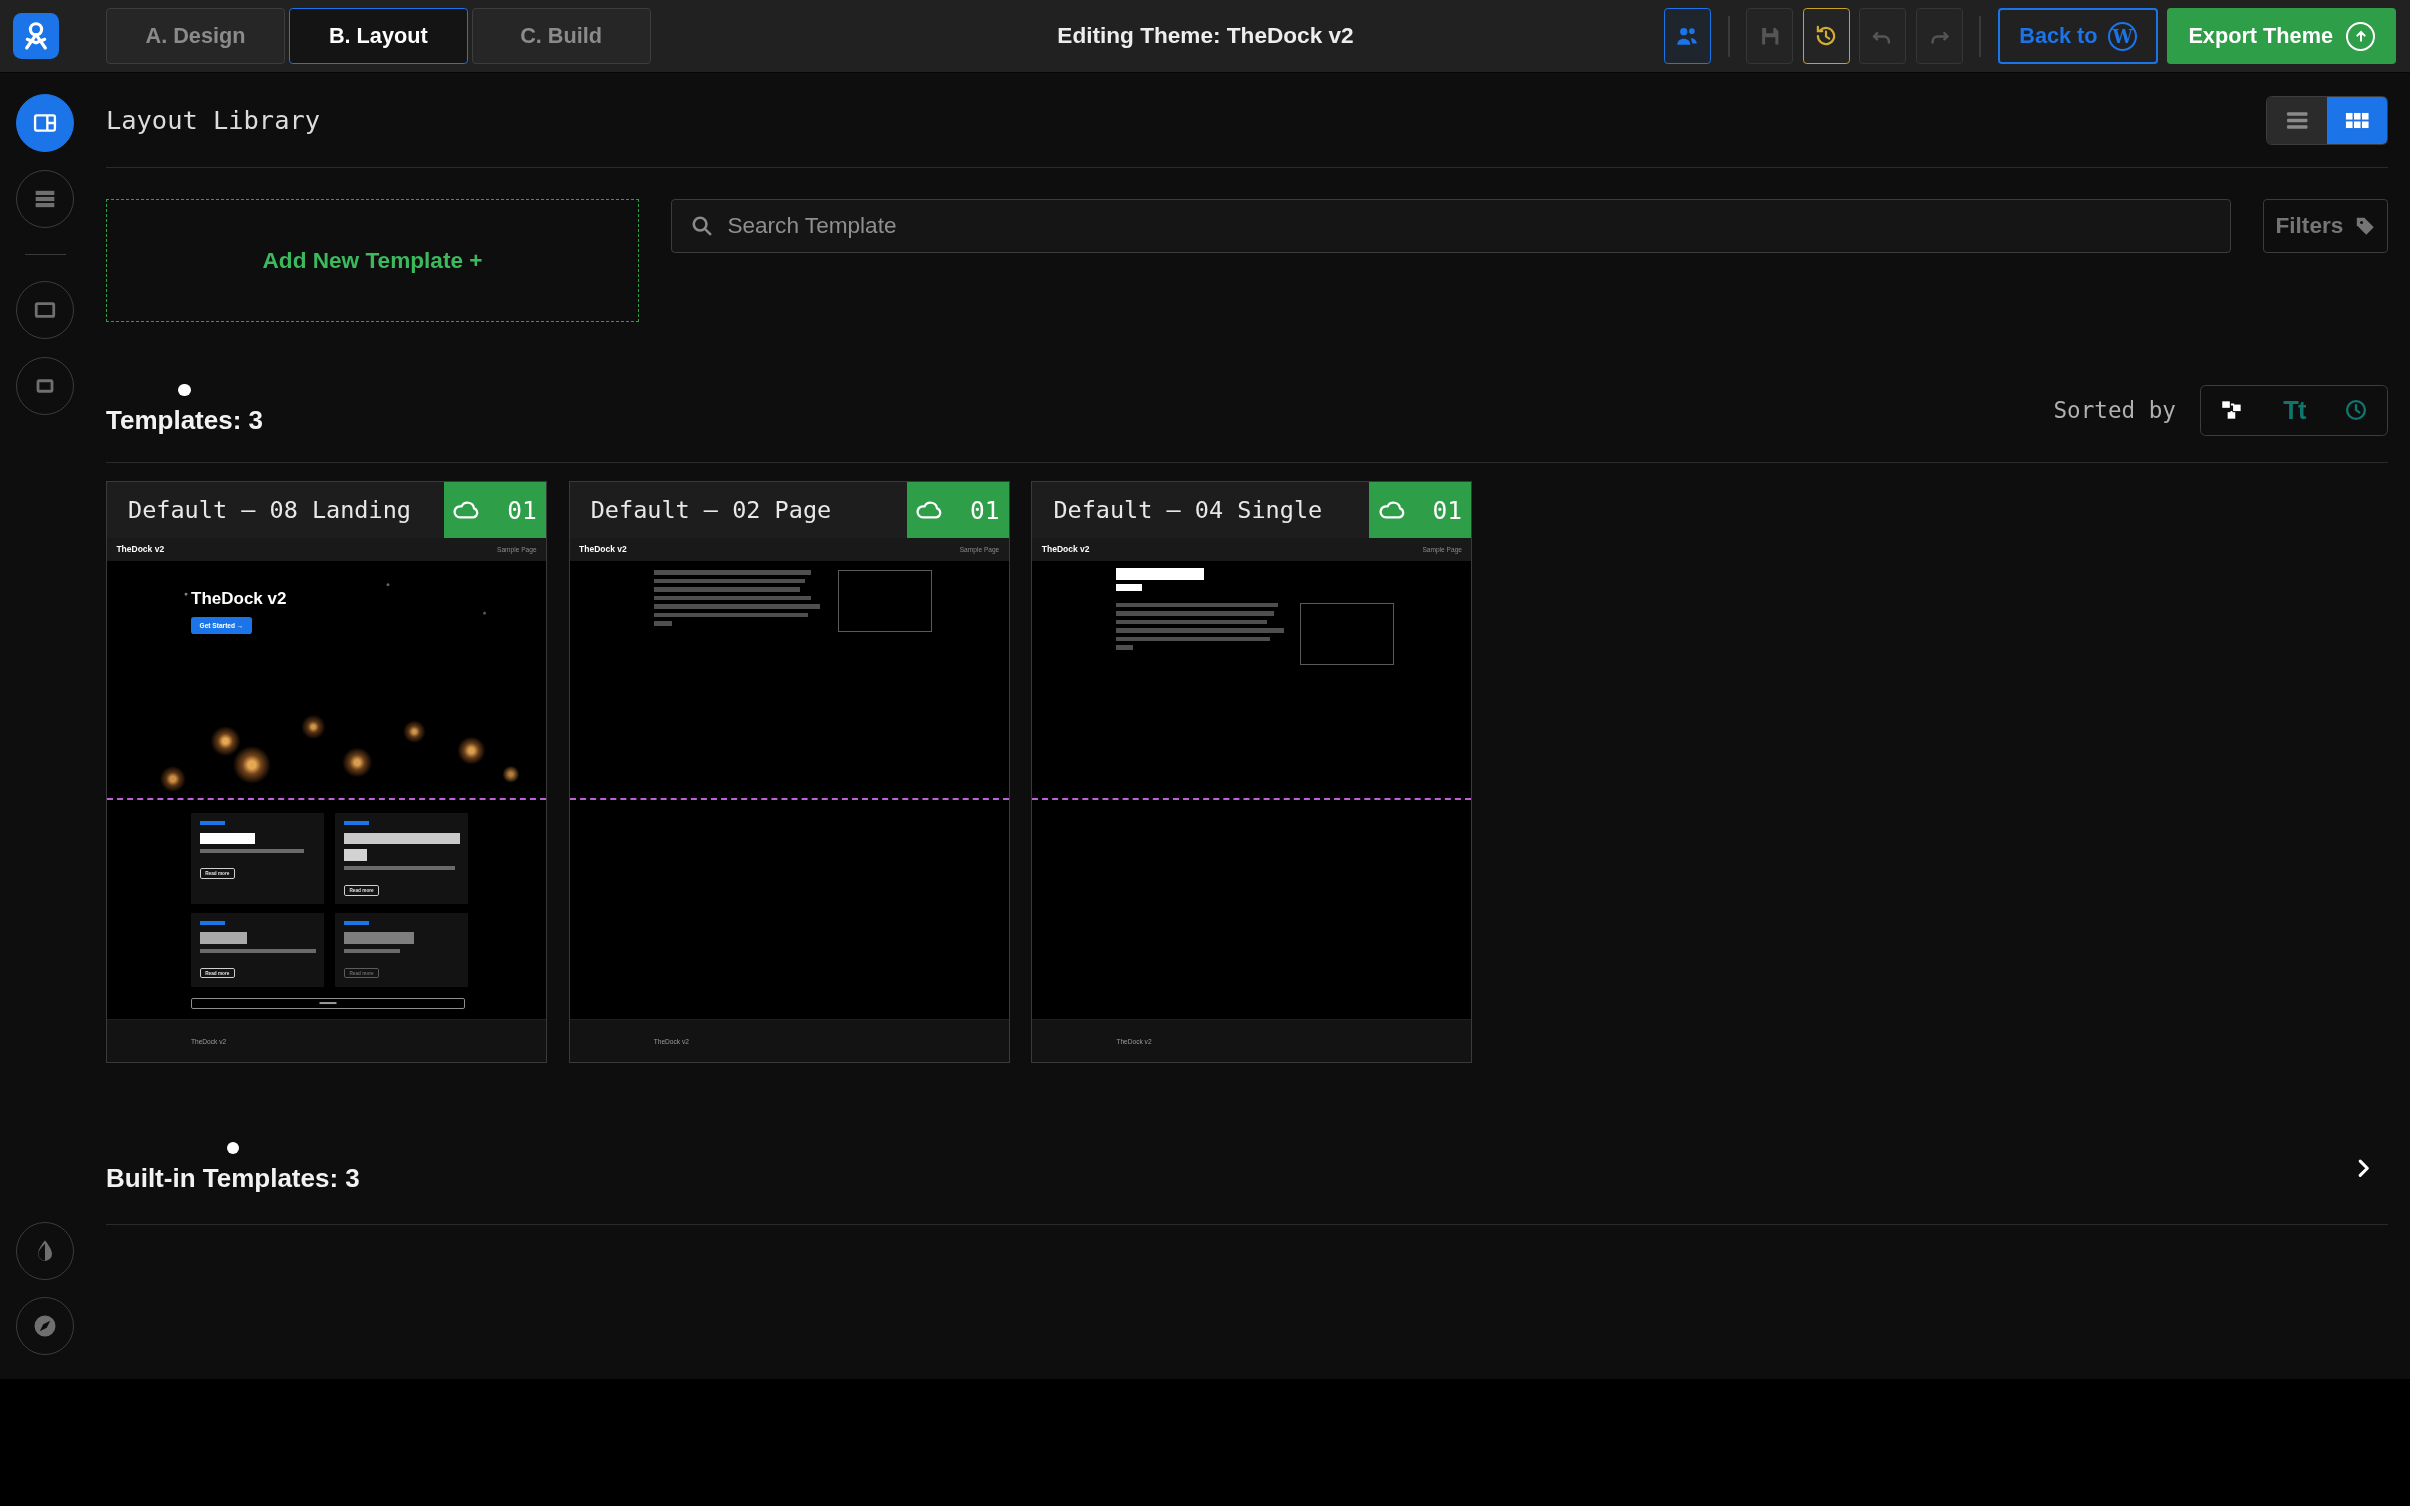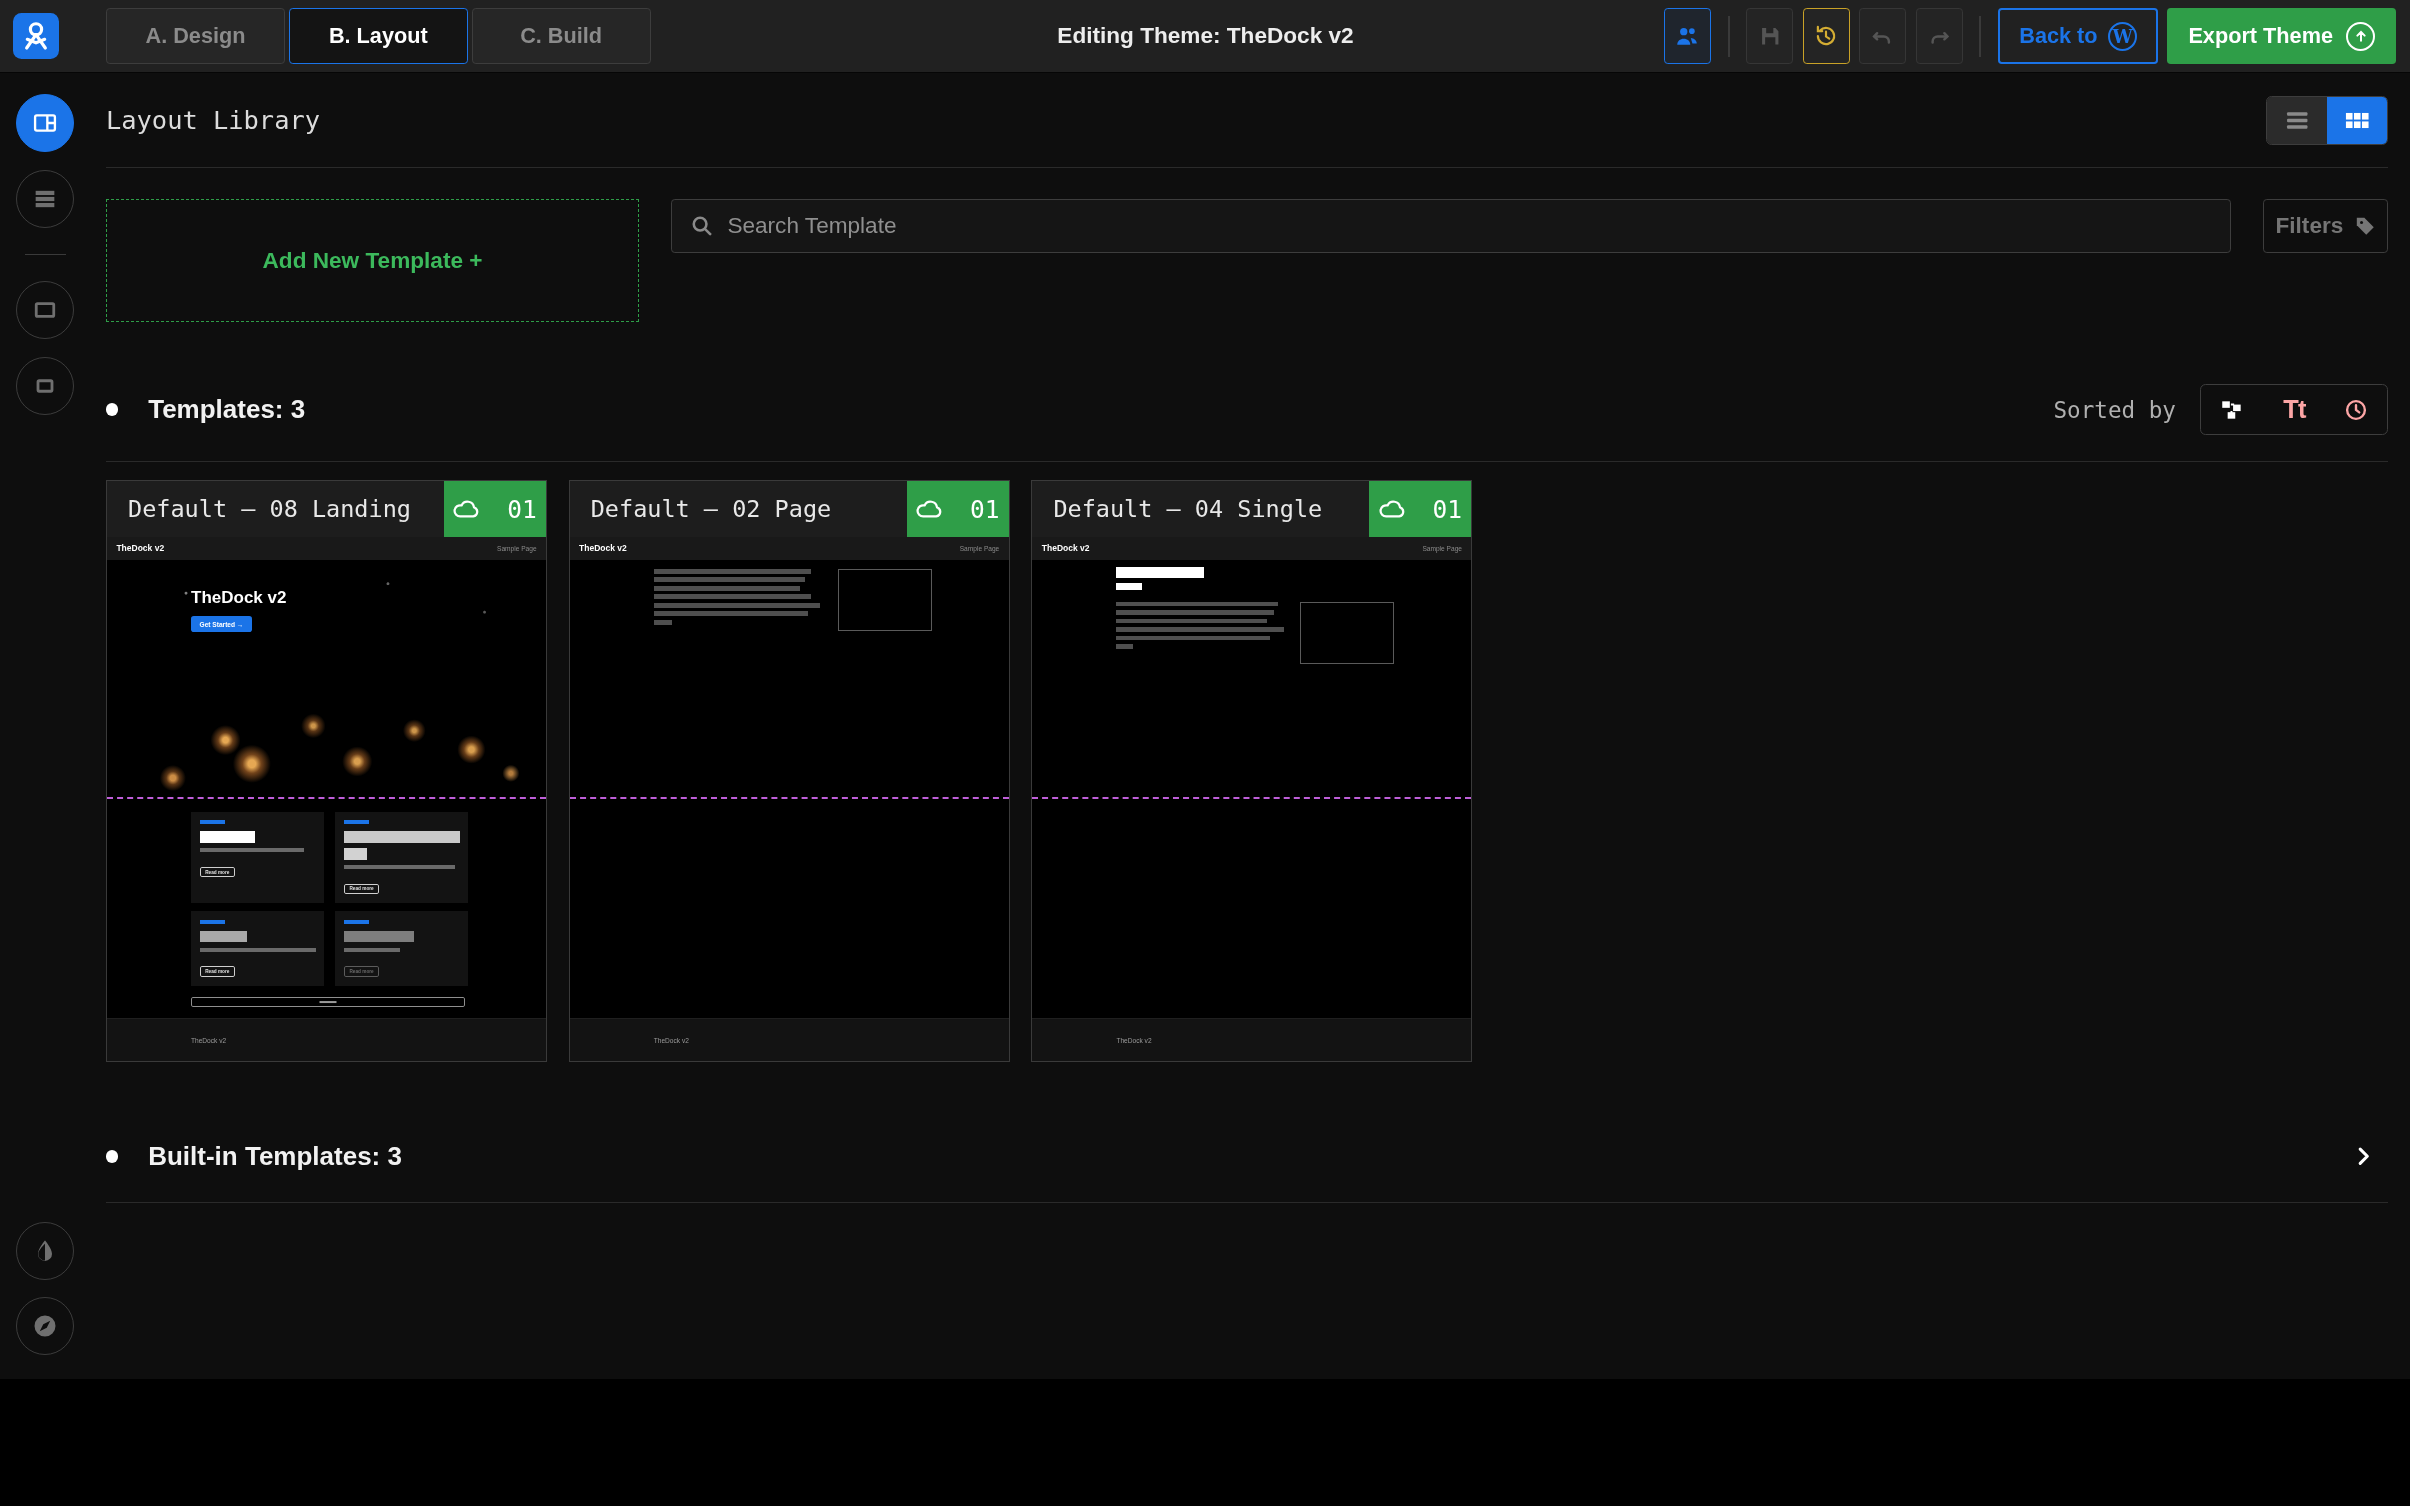--- a/index.html
+++ b/index.html
@@ -47,27 +47,27 @@
   .vt-btn.active{background:var(--blue);color:#fff;}
 
   .toolbar{display:flex;gap:32px;margin-top:31px;align-items:flex-start;}
   .add-new{width:533px;height:123px;border:1.9px dashed #2e9e48;background:transparent;display:grid;place-items:center;color:var(--green-text);font:700 22.6px var(--sans);cursor:pointer;}
   .search{flex:1;height:54px;background:#151515;border:1.9px solid #3d3d3d;border-radius:3.8px;display:flex;align-items:center;padding:0 17px;gap:13px;}
   .search input{flex:1;background:transparent;border:0;outline:0;color:#ddd;font:400 22.6px var(--sans);}
   .search input::placeholder{color:#8f8f8f;}
   .filters{width:125px;height:54px;border:1.9px solid #3d3d3d;border-radius:3.8px;background:transparent;color:#757575;font:700 22.6px var(--sans);display:flex;align-items:center;justify-content:center;gap:10.4px;cursor:pointer;}
 
   .count-row{margin-top:62px;display:flex;align-items:center;justify-content:space-between;padding-bottom:26px;border-bottom:1.9px solid var(--line);}
-  .count-left{display:flex;align-items:center;gap:30px;}
+  .count-left{display:flex;align-items:center;gap:9px;flex-direction:column;}
   .bullet{width:12.2px;height:12.2px;border-radius:50%;background:#fff;}
   .count-label{font:700 26px var(--sans);color:var(--txt);}
   .sorted{display:flex;align-items:center;gap:24.5px;}
   .sorted-label{font:400 22.6px var(--mono);color:#b0b0b0;}
   .sort-group{display:flex;border:1.9px solid #3d3d3d;border-radius:5.6px;overflow:hidden;}
-  .sort-btn{width:62px;height:49px;display:grid;place-items:center;background:transparent;border:0;color:#fca5a5;cursor:pointer;}
+  .sort-btn{width:62px;height:49px;display:grid;place-items:center;background:transparent;border:0;color:#0f766e;cursor:pointer;}
   .sort-btn.active{color:#fff;}
   .tt{font:700 25.4px var(--sans);letter-spacing:-0.9px;}
 
   
   .cards{display:flex;gap:21.7px;margin-top:18px;}
   .card{width:441px;border:1.9px solid #3a3a3a;background:#000;cursor:pointer;}
   .card-head{height:56px;background:#1d1d1d;display:flex;align-items:center;}
   .card-title{flex:1;padding-left:21px;font:400 23.5px var(--mono);color:#e8e8e8;white-space:nowrap;}
   .card-badge{width:102px;align-self:stretch;background:var(--green);color:#fff;display:flex;align-items:center;justify-content:center;gap:26px;font:400 24.5px var(--mono);}
   .thumb{height:524px;display:flex;flex-direction:column;background:#000;}

